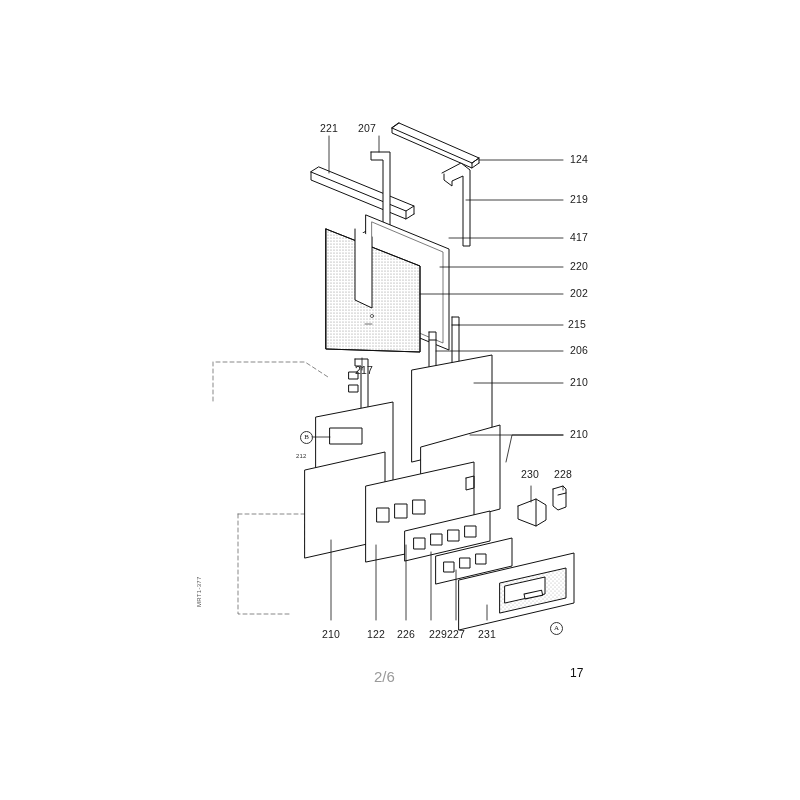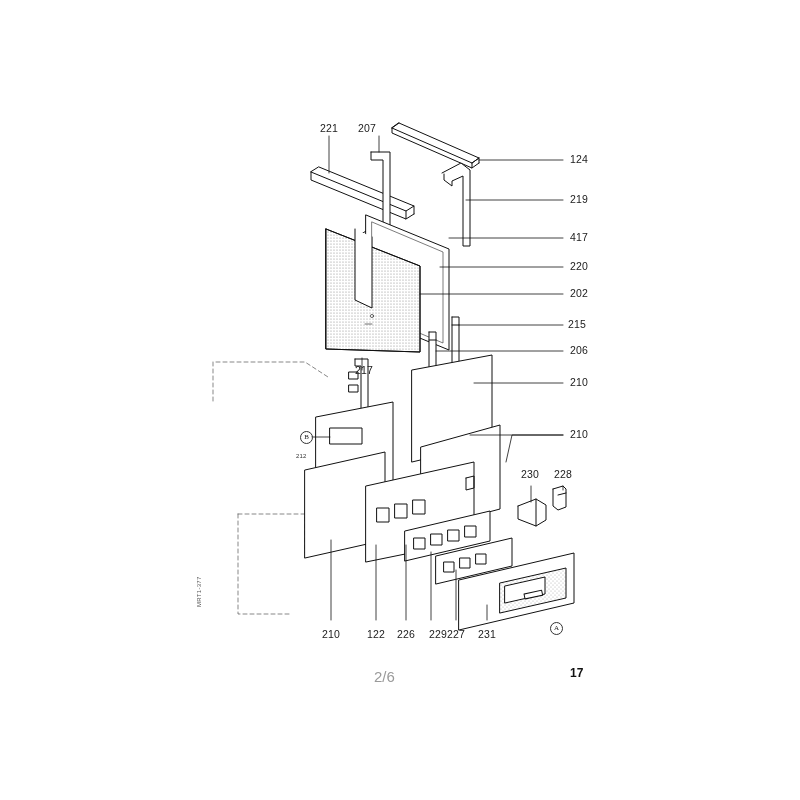--- a/index.html
+++ b/index.html
@@ -42,21 +42,21 @@
     top: 668px;
     font-size: 15px;
     color: #9a9a9a;
     font-family: "Liberation Sans", sans-serif;
   }
   .sheet-num {
     position: absolute;
     left: 570px;
     top: 666px;
     font-size: 12px;
-    font-weight: bold;
+    font-weight: normal;
     color: #111111;
     font-family: "Liberation Sans", sans-serif;
   }
   .vertical-code {
     position: absolute;
     left: 196px;
     top: 607px;
     font-size: 6px;
     color: #555555;
     transform: rotate(-90deg);

